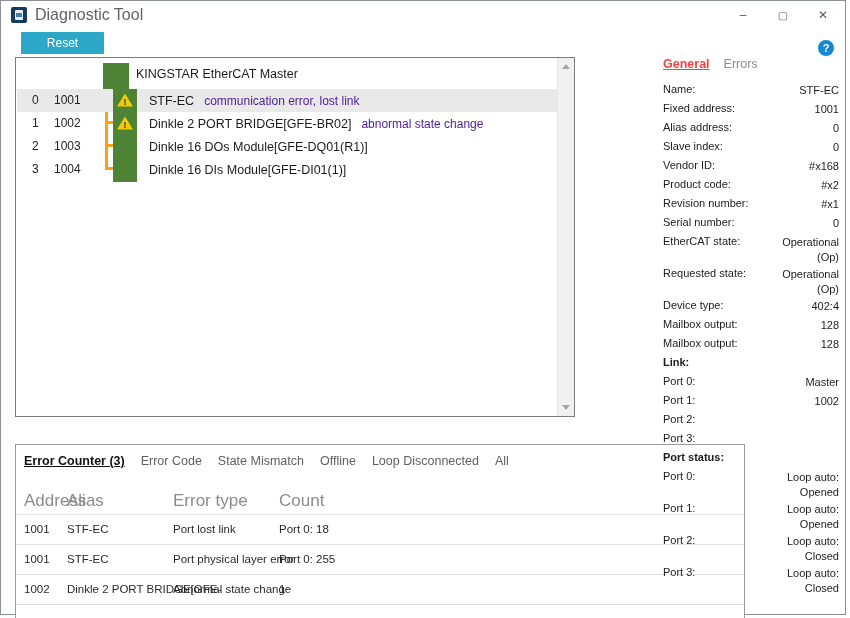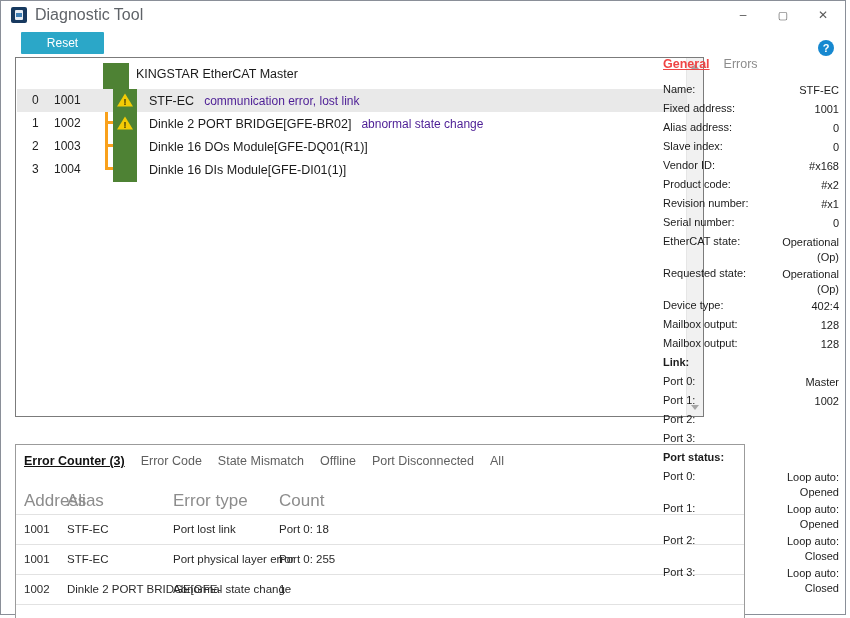--- a/index.html
+++ b/index.html
@@ -14,21 +14,21 @@
   .title-text { position:absolute; left:34px; top:0; line-height:28px; font-size:16px; color:#5f6368; }
   .win-controls { position:absolute; right:2px; top:0; height:28px; display:flex; }
   .win-btn { width:40px; height:28px; display:flex; align-items:center; justify-content:center; color:#5a5a5a; font-size:12px; }
   .win-btn.max { font-size:11px; }
 
   
   .reset-btn { position:absolute; left:20px; top:31px; width:83px; height:22px; background:#2ba7c8; color:#fff; font-size:12px; border:none; border-radius:1px; text-align:center; line-height:22px; cursor:pointer; }
   .help-btn { position:absolute; left:817px; top:39px; width:16px; height:16px; background:#1688d0; color:#fff; border-radius:50%; font-size:11px; font-weight:bold; text-align:center; line-height:16px; }
 
   
-  .tree-panel { position:absolute; left:14px; top:56px; width:689px; height:360px; border:1px solid #7b7b7b; background:#fff; }
+  .tree-panel { position:absolute; left:14px; top:56px; width:560px; height:360px; border:1px solid #7b7b7b; background:#fff; }
   .tree-inner { position:absolute; left:0; top:0; right:17px; bottom:0; overflow:hidden; }
   .scrollbar { position:absolute; right:0; top:0; bottom:0; width:17px; background:#f1f1f1; border-left:1px solid #e6e6e6; }
   .sb-arrow { position:absolute; left:50%; transform:translateX(-50%); width:0; height:0; }
   .sb-up { top:6px; border-left:4px solid transparent; border-right:4px solid transparent; border-bottom:5px solid #a6a6a6; }
   .sb-down { bottom:6px; border-left:4px solid transparent; border-right:4px solid transparent; border-top:5px solid #a6a6a6; }
 
   .trow { position:absolute; left:1px; right:0; height:23px; }
   .trow.selected { background:#e9e9e9; }
   .t-idx { position:absolute; left:15px; top:0; line-height:23px; font-size:12px; color:#222; }
   .t-addr { position:absolute; left:37px; top:0; line-height:23px; font-size:12px; color:#222; }
@@ -151,21 +151,21 @@
       <div class="sb-arrow sb-down"></div>
     </div>
   </div>
 
   <div class="error-panel">
     <div class="etabs">
       <span class="etab active">Error Counter (3)</span>
       <span class="etab">Error Code</span>
       <span class="etab">State Mismatch</span>
       <span class="etab">Offline</span>
-      <span class="etab">Port Disconnected</span>
+      <span class="etab">Loop Disconnected</span>
       <span class="etab">All</span>
     </div>
 
     <div class="ethead">
       <span class="c0">Address</span>
       <span class="c1">Alias</span>
       <span class="c2">Error type</span>
       <span class="c3">Count</span>
     </div>
 

